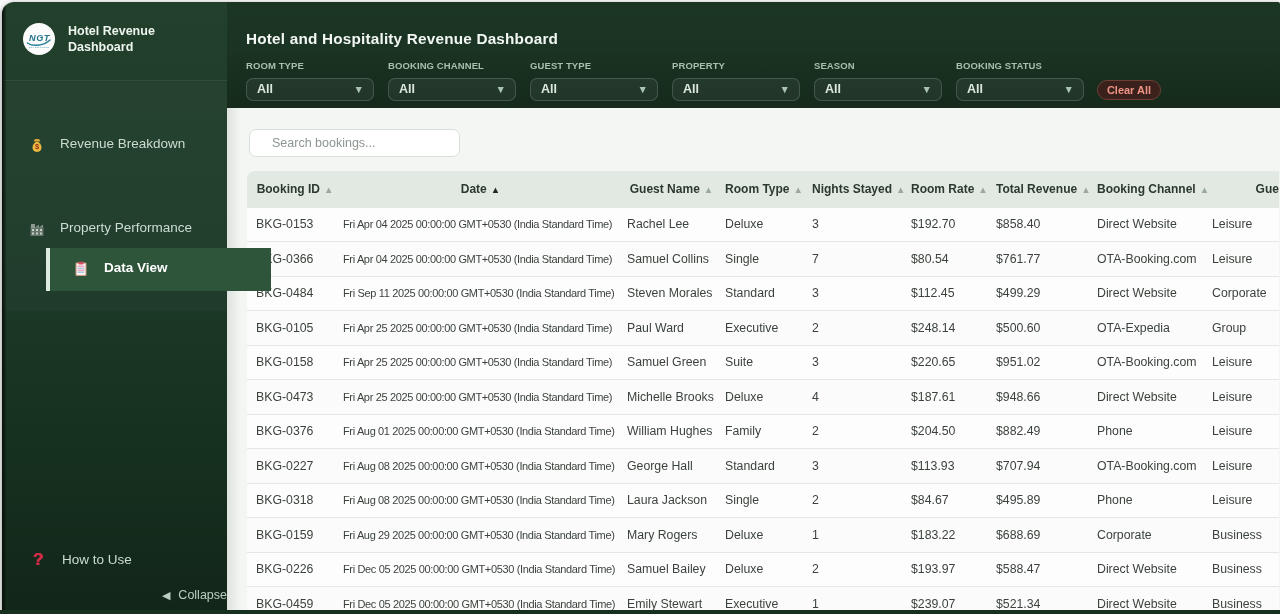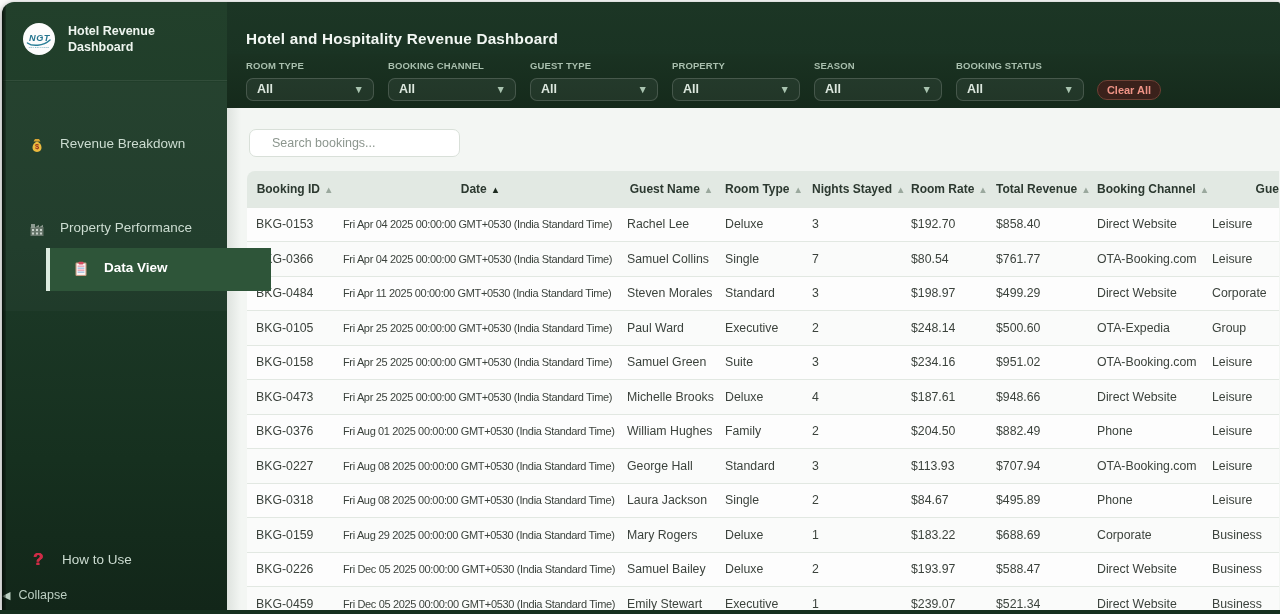--- a/index.html
+++ b/index.html
@@ -18,21 +18,21 @@
   .mi { position:absolute; left:0; width:225px; height:42px; }
   .mi .ic { position:absolute; left:27px; top:13px; width:16px; height:16px; }
   .mi .tx { position:absolute; left:58px; top:12px; font-size:13.5px; color:#ccdcd1; }
   .mi.hov { background:rgba(255,255,255,0.05); }
   .mi.active { background:#2e5539; border-left:4px solid #dcebe0; height:43px; }
   .mi.active .tx { color:#fff; font-weight:bold; left:54px; }
   .mi.active .ic { left:23px; }
   #howto { position:absolute; left:0; top:537px; width:225px; height:42px; }
   #howto .ic { position:absolute; left:31px; top:11px; font-size:17px; font-weight:bold; color:#cf2c47; text-shadow:0.6px 0 0 #cf2c47, -0.3px 0 0 #cf2c47; }
   #howto .tx { position:absolute; left:60px; top:13px; font-size:13.5px; color:#ccdcd1; }
-  #collapse { position:absolute; left:0; top:578px; width:225px; height:31px; text-align:left; color:#bccfc2; font-size:12.5px; line-height:30px; }
+  #collapse { position:absolute; left:0; top:578px; width:225px; height:31px; text-align:right; color:#bccfc2; font-size:12.5px; line-height:30px; }
   #collapse .tri { display:inline-block; margin-right:8px; font-size:11px; }
 
   
   #content { position:absolute; left:225px; top:0; width:1053px; height:609px; background:#f3f6f3; }
   #content .lshadow { position:absolute; left:0; top:104px; width:14px; height:505px; background:linear-gradient(90deg, rgba(40,60,45,0.10), rgba(40,60,45,0.0)); }
   #titlebar { position:absolute; left:0; top:0; width:1053px; height:52px; background:linear-gradient(180deg,#1c3625,#1a3323); }
   #titlebar h1 { position:absolute; left:19px; top:28px; font-size:15.3px; color:#f2f7f3; letter-spacing:0.2px; }
   #filterbar { position:absolute; left:0; top:52px; width:1053px; height:54px; background:linear-gradient(180deg,#1a3222,#152a1b); }
   .fgroup { position:absolute; top:0; width:128px; }
   .flabel { position:absolute; top:6px; left:0px; font-size:9.5px; font-weight:bold; letter-spacing:0.1px; color:#a9bfae; }
@@ -187,25 +187,25 @@
               <td>Samuel Collins</td>
               <td>Single</td>
               <td>7</td>
               <td>$80.54</td>
               <td>$761.77</td>
               <td>OTA-Booking.com</td>
               <td>Leisure</td>
             </tr>
         <tr>
               <td>BKG-0484</td>
-              <td class="dt">Fri Apr 11 2025 00:00:00 GMT+0530 (India Standard Time)</td>
+              <td class="dt">Fri Sep 11 2025 00:00:00 GMT+0530 (India Standard Time)</td>
               <td>Steven Morales</td>
               <td>Standard</td>
               <td>3</td>
-              <td>$198.97</td>
+              <td>$112.45</td>
               <td>$499.29</td>
               <td>Direct Website</td>
               <td>Corporate</td>
             </tr>
         <tr class="alt">
               <td>BKG-0105</td>
               <td class="dt">Fri Apr 25 2025 00:00:00 GMT+0530 (India Standard Time)</td>
               <td>Paul Ward</td>
               <td>Executive</td>
               <td>2</td>
@@ -213,21 +213,21 @@
               <td>$500.60</td>
               <td>OTA-Expedia</td>
               <td>Group</td>
             </tr>
         <tr>
               <td>BKG-0158</td>
               <td class="dt">Fri Apr 25 2025 00:00:00 GMT+0530 (India Standard Time)</td>
               <td>Samuel Green</td>
               <td>Suite</td>
               <td>3</td>
-              <td>$234.16</td>
+              <td>$220.65</td>
               <td>$951.02</td>
               <td>OTA-Booking.com</td>
               <td>Leisure</td>
             </tr>
         <tr class="alt">
               <td>BKG-0473</td>
               <td class="dt">Fri Apr 25 2025 00:00:00 GMT+0530 (India Standard Time)</td>
               <td>Michelle Brooks</td>
               <td>Deluxe</td>
               <td>4</td>

